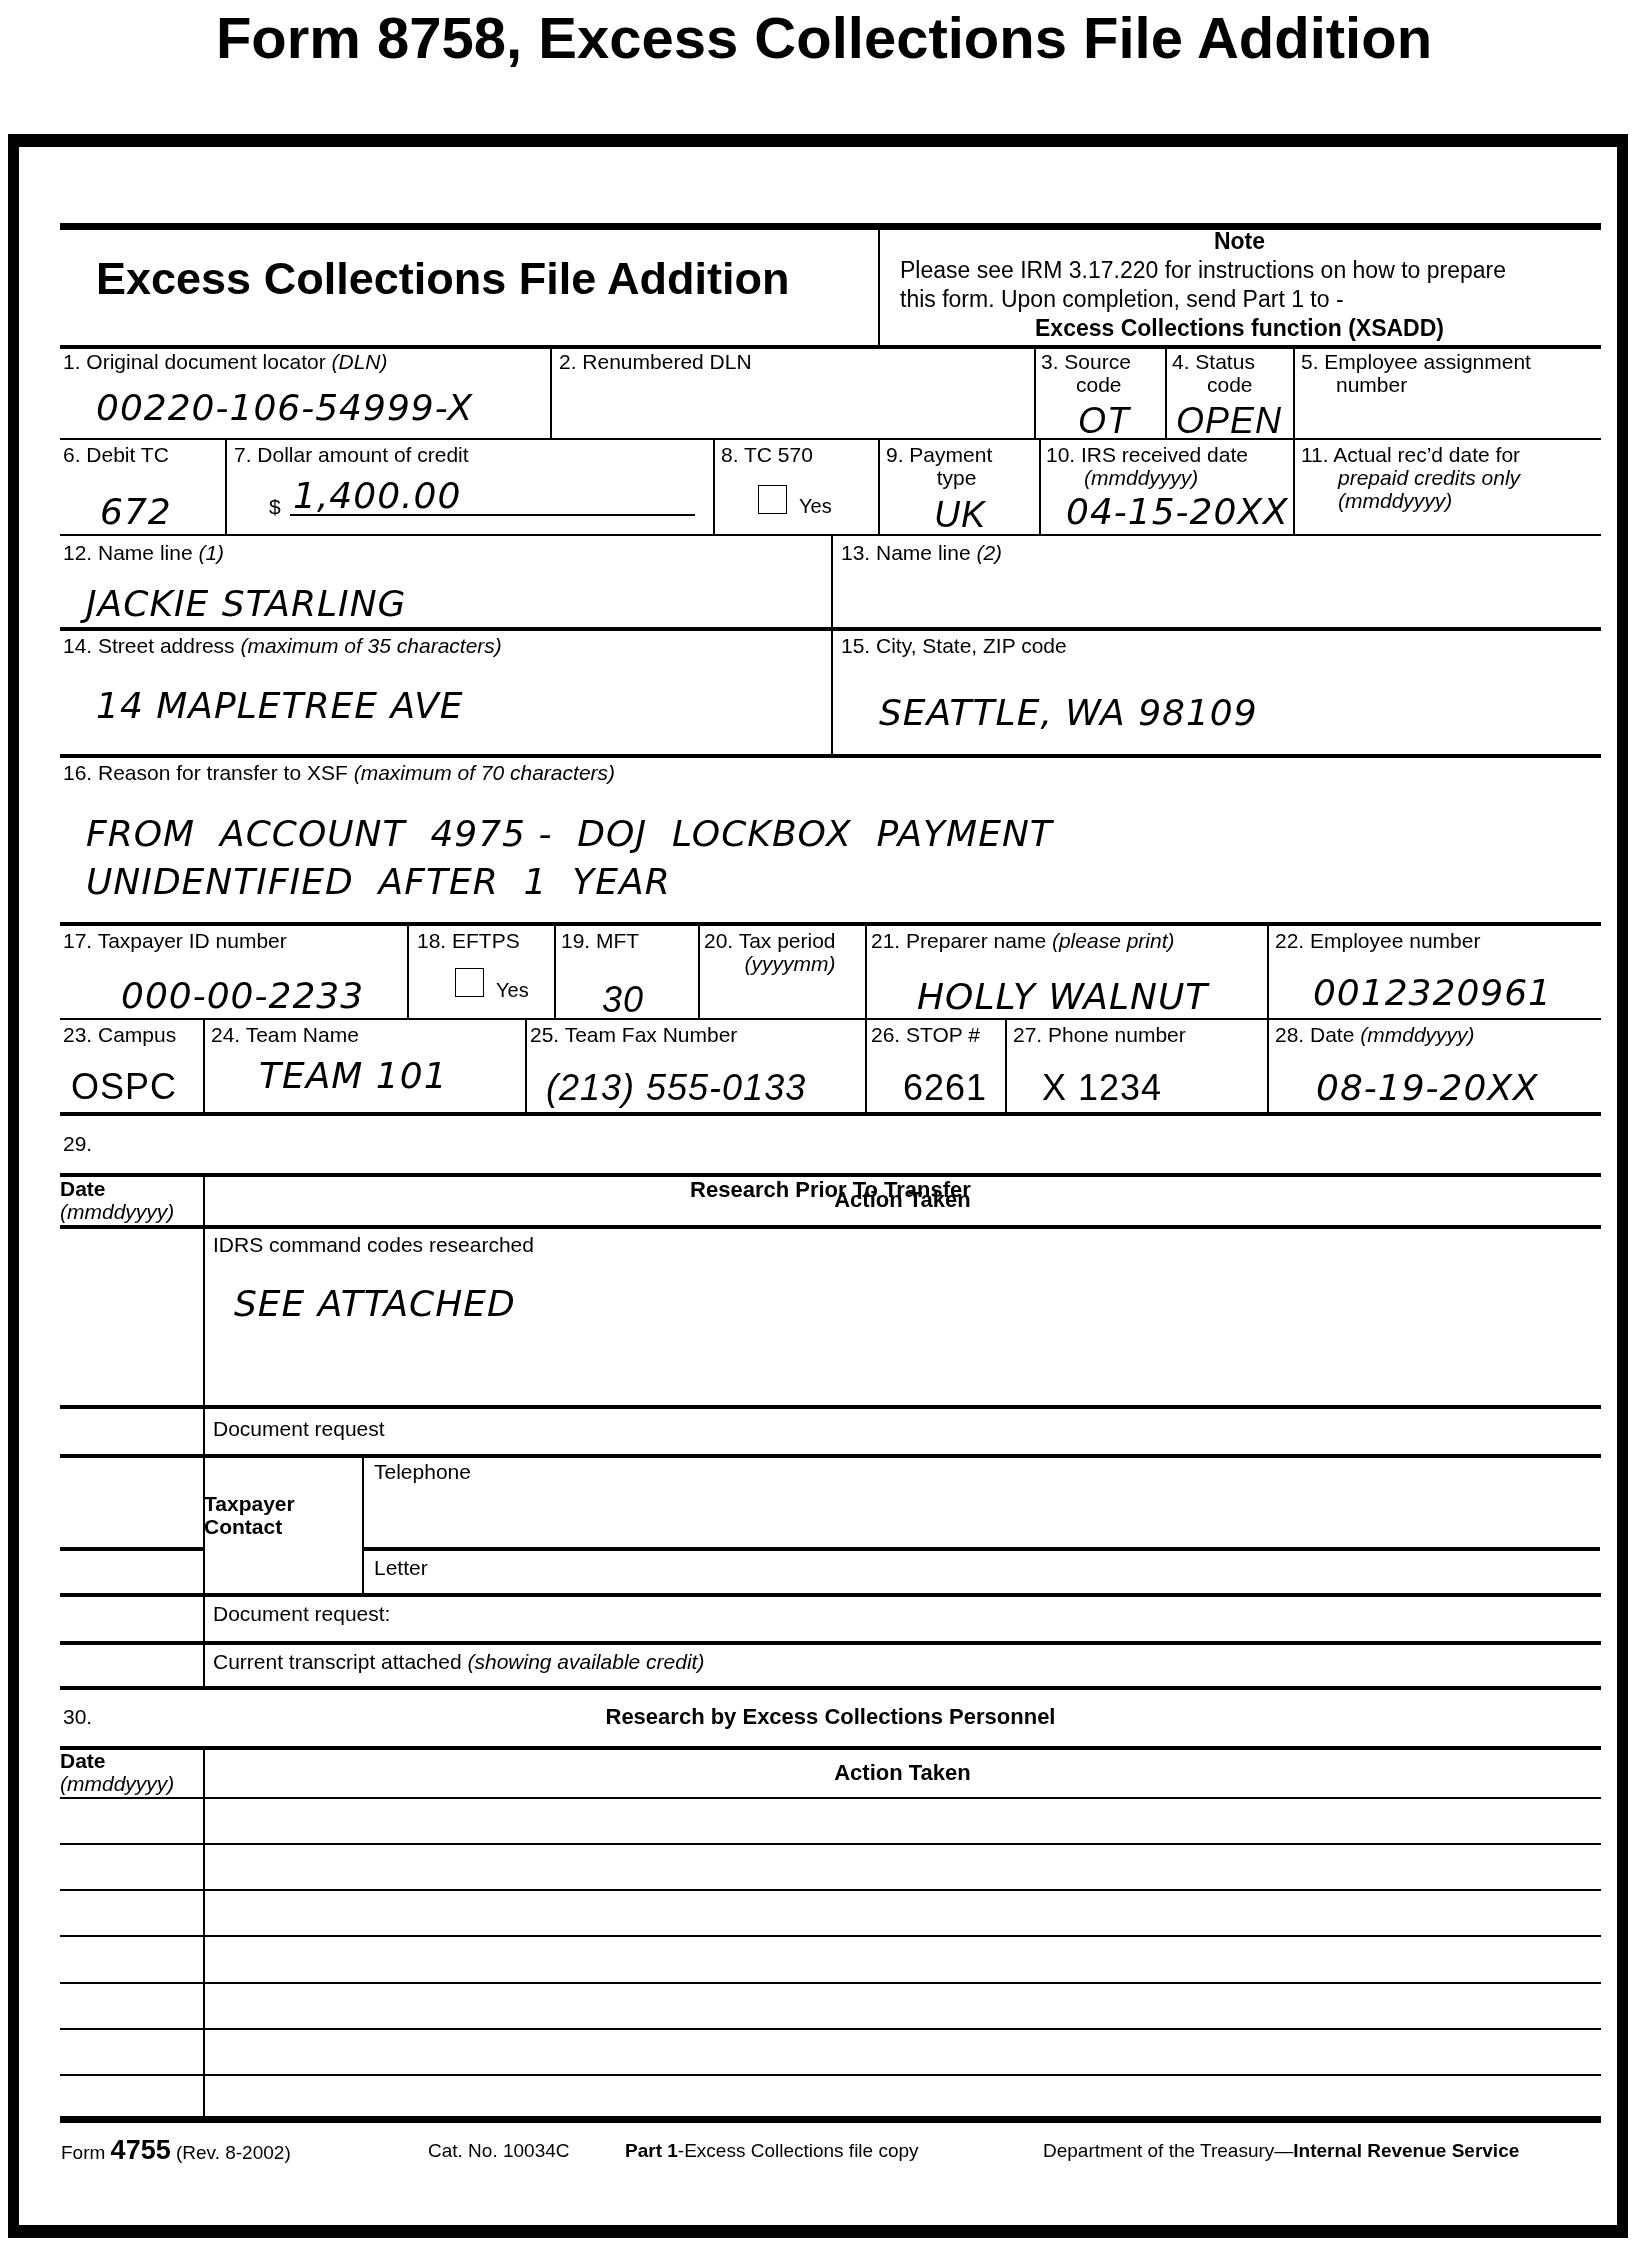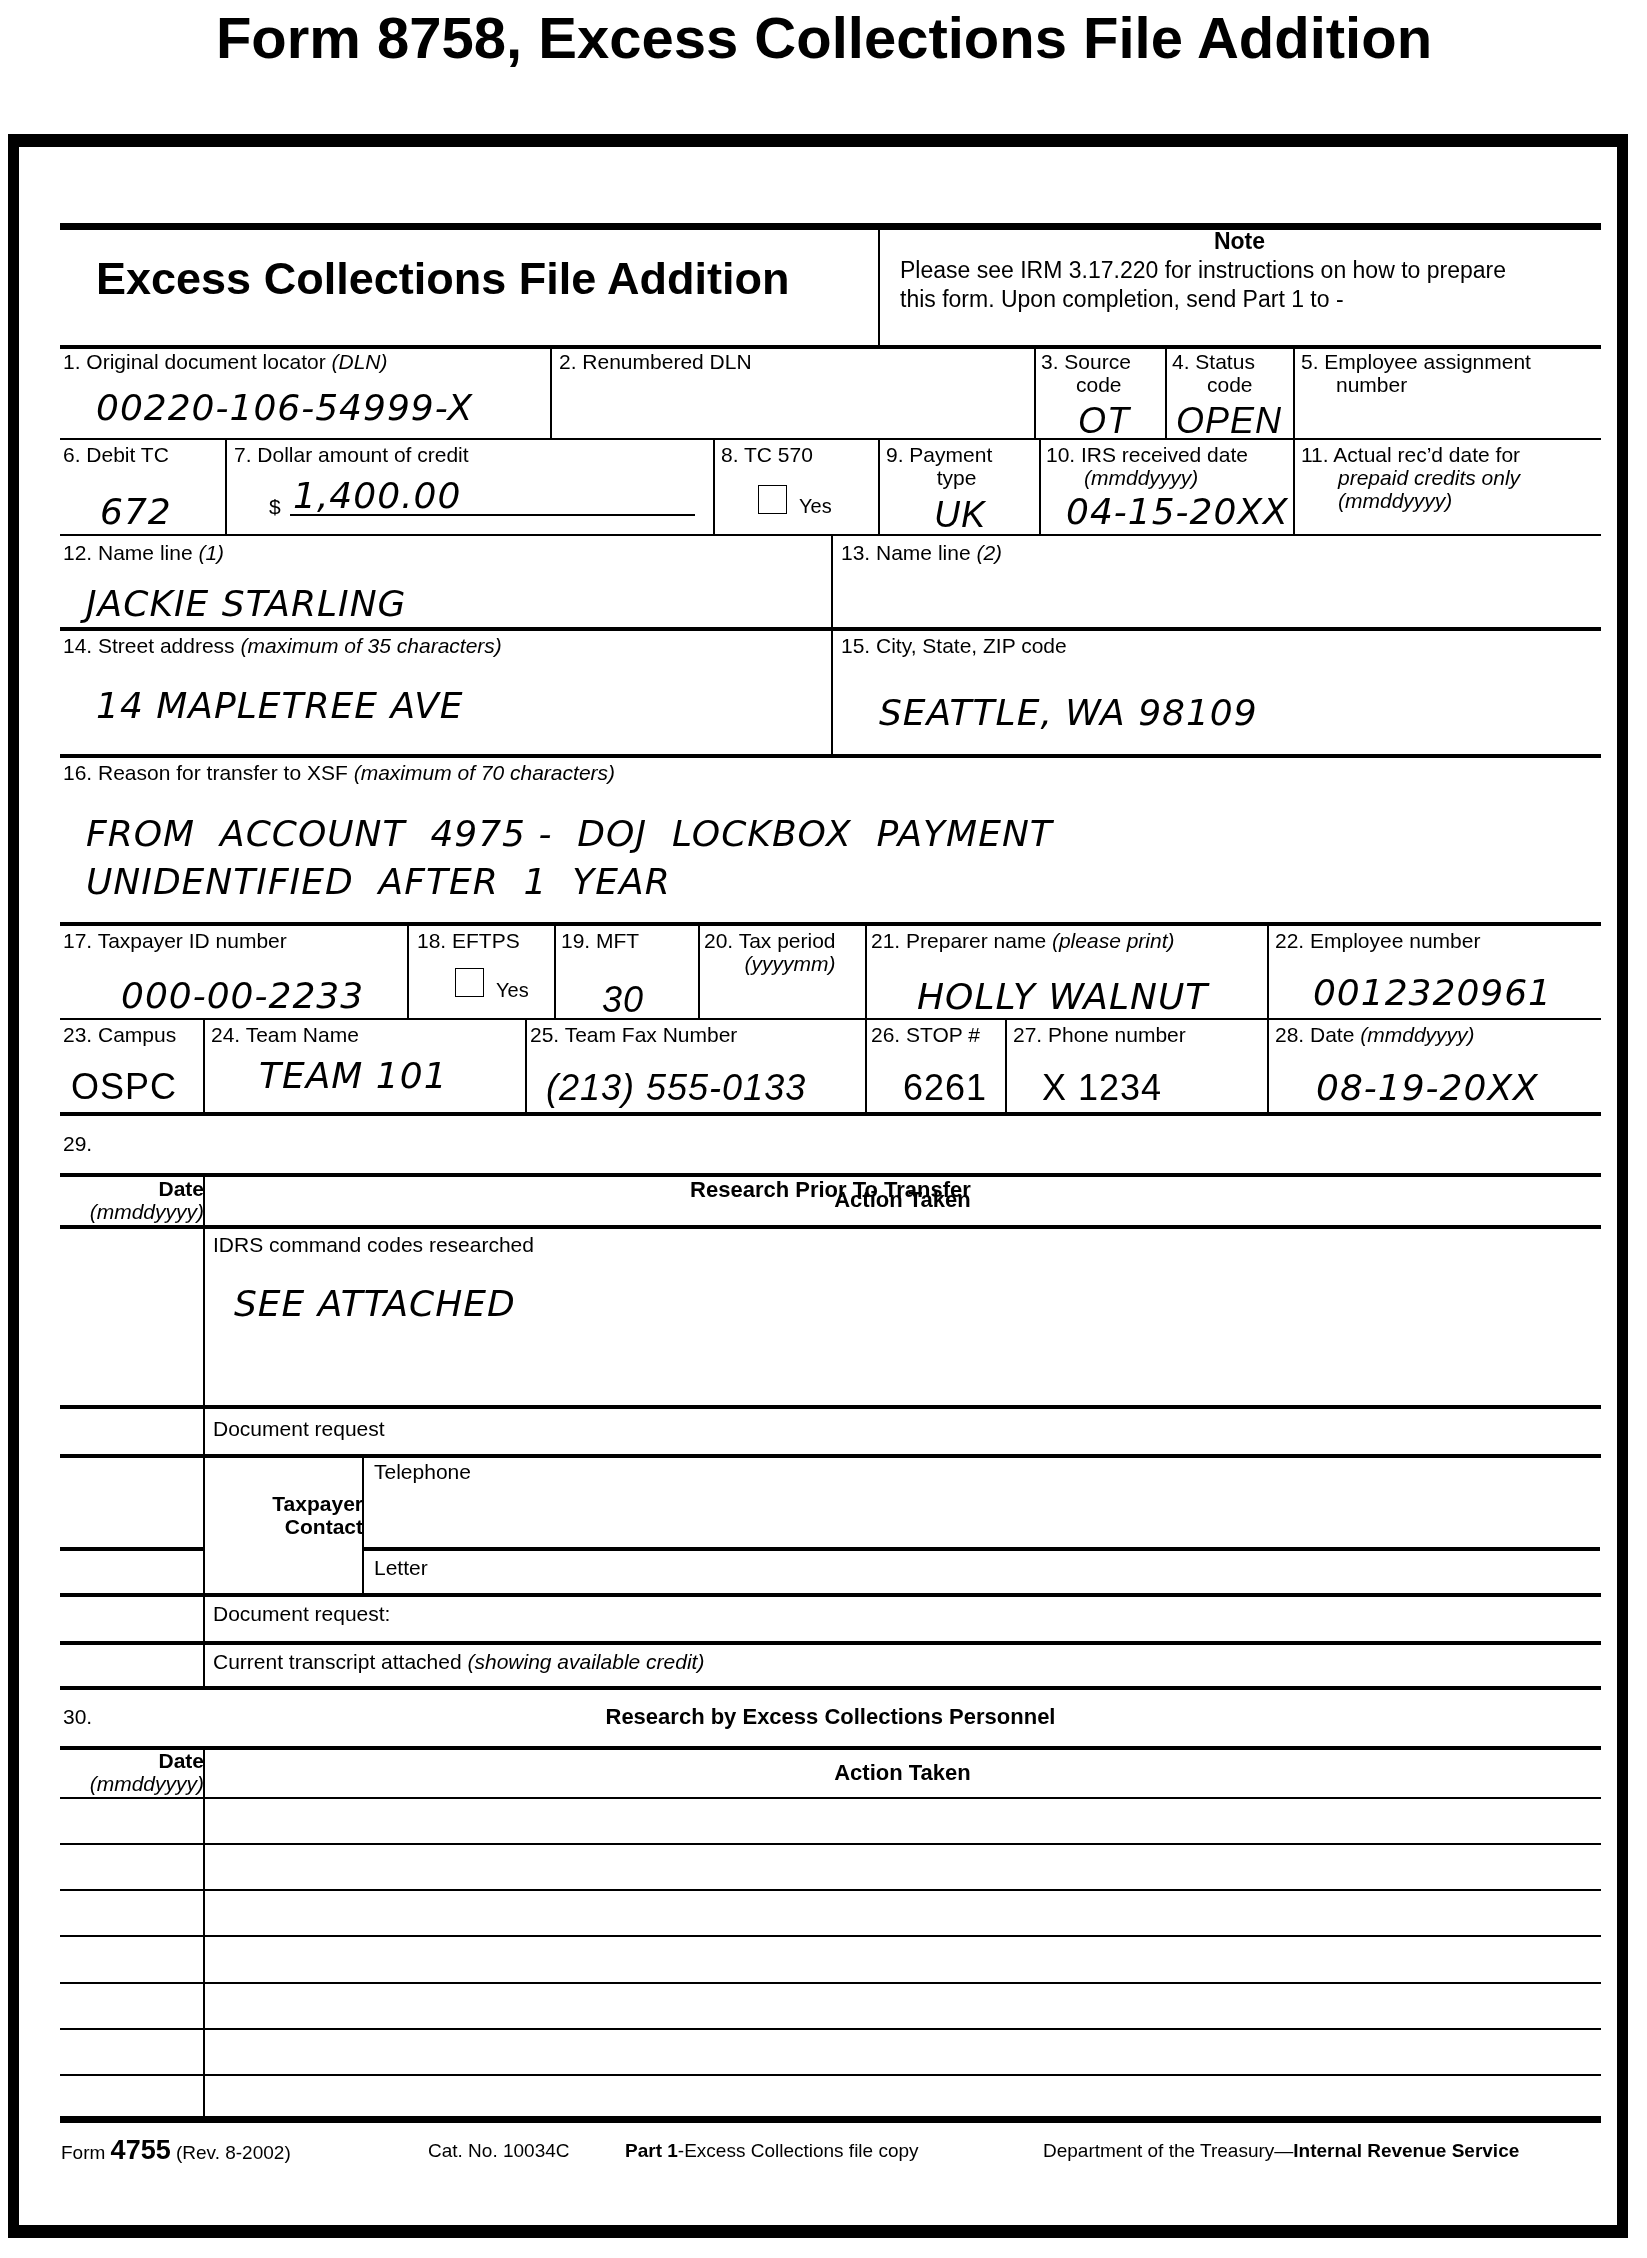--- a/index.html
+++ b/index.html
@@ -14,41 +14,42 @@
   .lbl{position:absolute;font-size:21px;line-height:23px;white-space:nowrap;}
   .lbl i{font-style:italic;}
   .val{position:absolute;font-family:"DejaVu Sans",sans-serif;font-style:italic;font-size:36px;line-height:38px;white-space:nowrap;letter-spacing:1px;}
   .val.plain{font-family:"Liberation Sans",sans-serif;}
   .form-heading{position:absolute;left:96px;top:252px;font-weight:bold;font-size:45px;line-height:53px;}
   .note{position:absolute;left:879px;top:227px;width:721px;text-align:left;font-size:23px;line-height:29px;}
   .note .center{text-align:center;font-weight:bold;}
   .note .body{padding-left:21px;}
   .checkbox{position:absolute;width:29px;height:29px;border:1.9px solid #000;box-sizing:border-box;background:#fff;}
   .sec-title{position:absolute;font-weight:bold;font-size:22px;line-height:25px;text-align:center;}
-  .colhead{position:absolute;text-align:right;font-size:21px;line-height:23px;}
+  .colhead{position:absolute;text-align:left;font-size:21px;line-height:23px;}
   .colhead b{display:block;}
   .footer{position:absolute;top:2136px;font-size:19px;line-height:29px;white-space:nowrap;}
   .footer .big{font-weight:bold;font-size:27px;}
   .underline{position:absolute;height:1.9px;background:#000;}
 </style>
 </head>
 <body>
 
 <div class="page-title">Form 8758, Excess Collections File Addition</div>
 
 <div class="frame"></div>
 
 <div class="hl thick" style="left:60px;top:223px;width:1541px;"></div>
 
 <div class="form-heading">Excess Collections File Addition</div>
 <div class="vl" style="left:878px;top:227px;height:120px;"></div>
 <div class="note">
   <div class="center">Note</div>
   <div class="body">Please see IRM 3.17.220 for instructions on how to prepare</div>
   <div class="body">this form. Upon completion, send Part 1 to -</div>
+  <div class="center">Excess Collections function (XSADD)</div>
 </div>
 <div class="hl mid" style="left:60px;top:345px;width:1541px;"></div>
 
 <div class="lbl" style="left:63px;top:350px;"><span>1.  Original document locator </span><i>(DLN)</i></div>
 <div class="val" style="left:96px;top:389px;">00220-106-54999-X</div>
 <div class="vl" style="left:550px;top:347px;height:93px;"></div>
 <div class="lbl" style="left:559px;top:350px;">2.  Renumbered DLN</div>
 <div class="abs" style="left:557px;top:377px;width:471px;height:58px;"></div>
 <div class="vl" style="left:1034px;top:347px;height:93px;"></div>
 <div class="lbl" style="left:1041px;top:350px;line-height:23px;">

